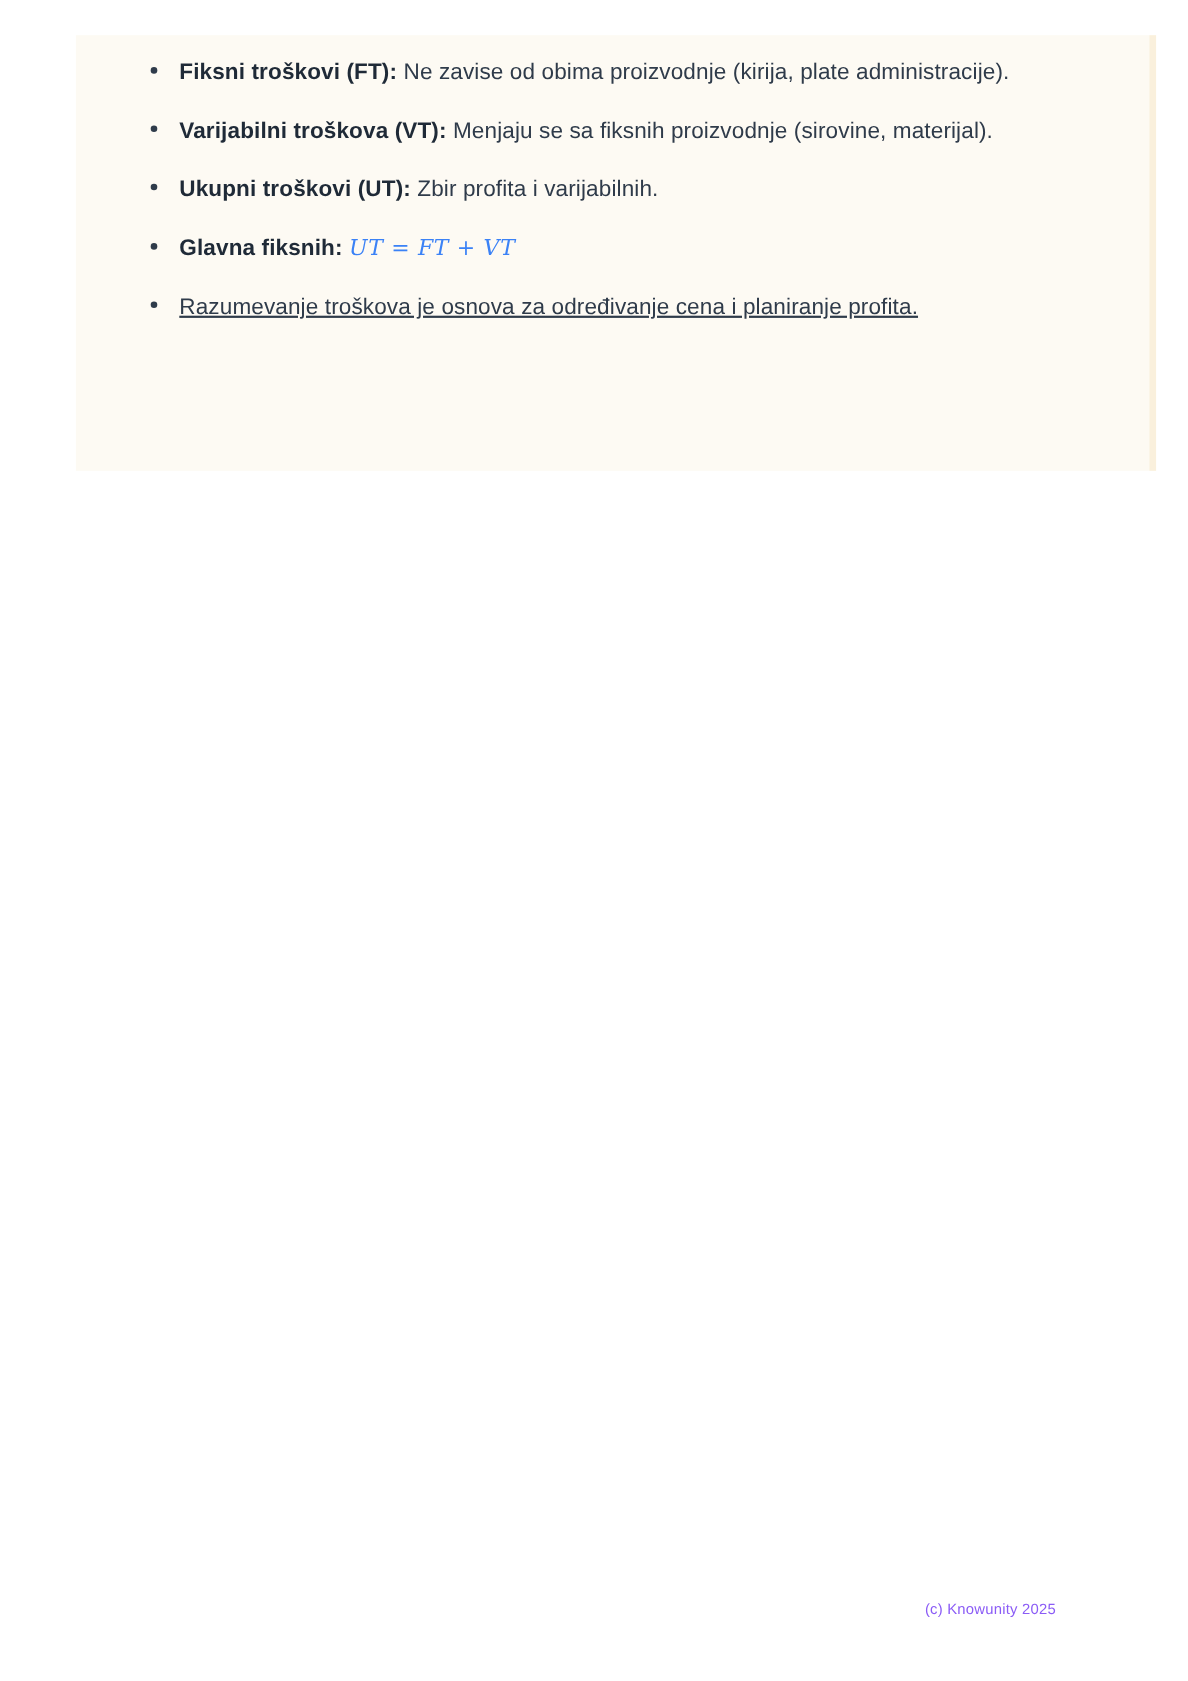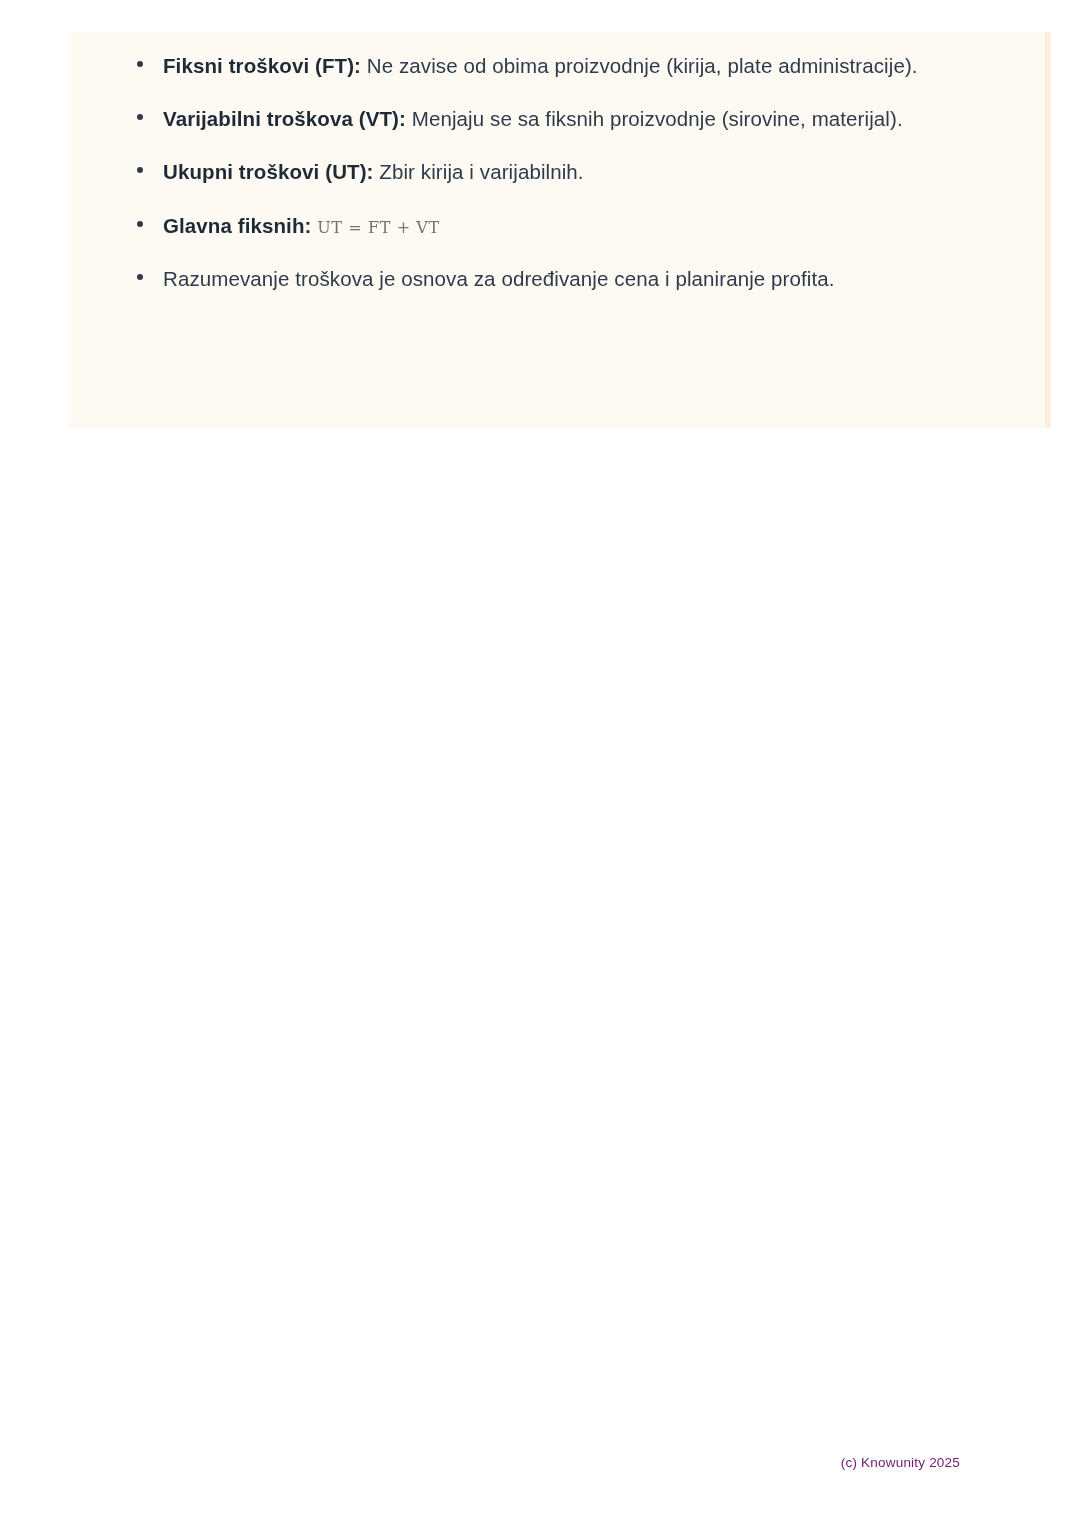--- a/index.html
+++ b/index.html
@@ -58,50 +58,52 @@
     padding-left: 42px;
     margin-bottom: 20px;
     font-size: 20.5px;
     line-height: 1.62;
     color: #2f3b4a;
     letter-spacing: 0.1px;
   }
 
   .bullet-item:last-child {
     margin-bottom: 0;
+    text-decoration: underline;
   }
 
   .bullet-dot {
     position: absolute;
     left: 16px;
     top: 12px;
     width: 6px;
     height: 6px;
     border-radius: 50%;
     background: #2f3b4a;
   }
 
   .lead {
     font-weight: bold;
     color: #1f2a37;
   }
 
   .math {
     font-family: "DejaVu Serif", serif;
-    font-size: 16px;
-    color: #737373;
+    font-style: italic;
+    font-size: 20px;
+    color: #3b82f6;
     letter-spacing: 0.6px;
   }
 
   .footer-copyright {
     position: absolute;
     right: 68px;
     bottom: 58px;
     font-size: 13.5px;
-    color: #701a75;
+    color: #8b5cf6;
     letter-spacing: 0.2px;
   }
 </style>
 </head>
 <body>
 
 <div class="page">
 
   <div class="summary-card">
     <div class="card-accent"></div>
@@ -113,21 +115,21 @@
         <span class="lead">Fiksni troškovi (FT):</span><span> Ne zavise od obima proizvodnje (kirija, plate administracije).</span>
       </li>
 
       <li class="bullet-item">
         <span class="bullet-dot"></span>
         <span class="lead">Varijabilni troškova (VT):</span><span> Menjaju se sa fiksnih proizvodnje (sirovine, materijal).</span>
       </li>
 
       <li class="bullet-item">
         <span class="bullet-dot"></span>
-        <span class="lead">Ukupni troškovi (UT):</span><span> Zbir kirija i varijabilnih.</span>
+        <span class="lead">Ukupni troškovi (UT):</span><span> Zbir profita i varijabilnih.</span>
       </li>
 
       <li class="bullet-item">
         <span class="bullet-dot"></span>
         <span class="lead">Glavna fiksnih:</span>
         <span class="math">UT = FT + VT</span>
       </li>
 
 
       <li class="bullet-item">

